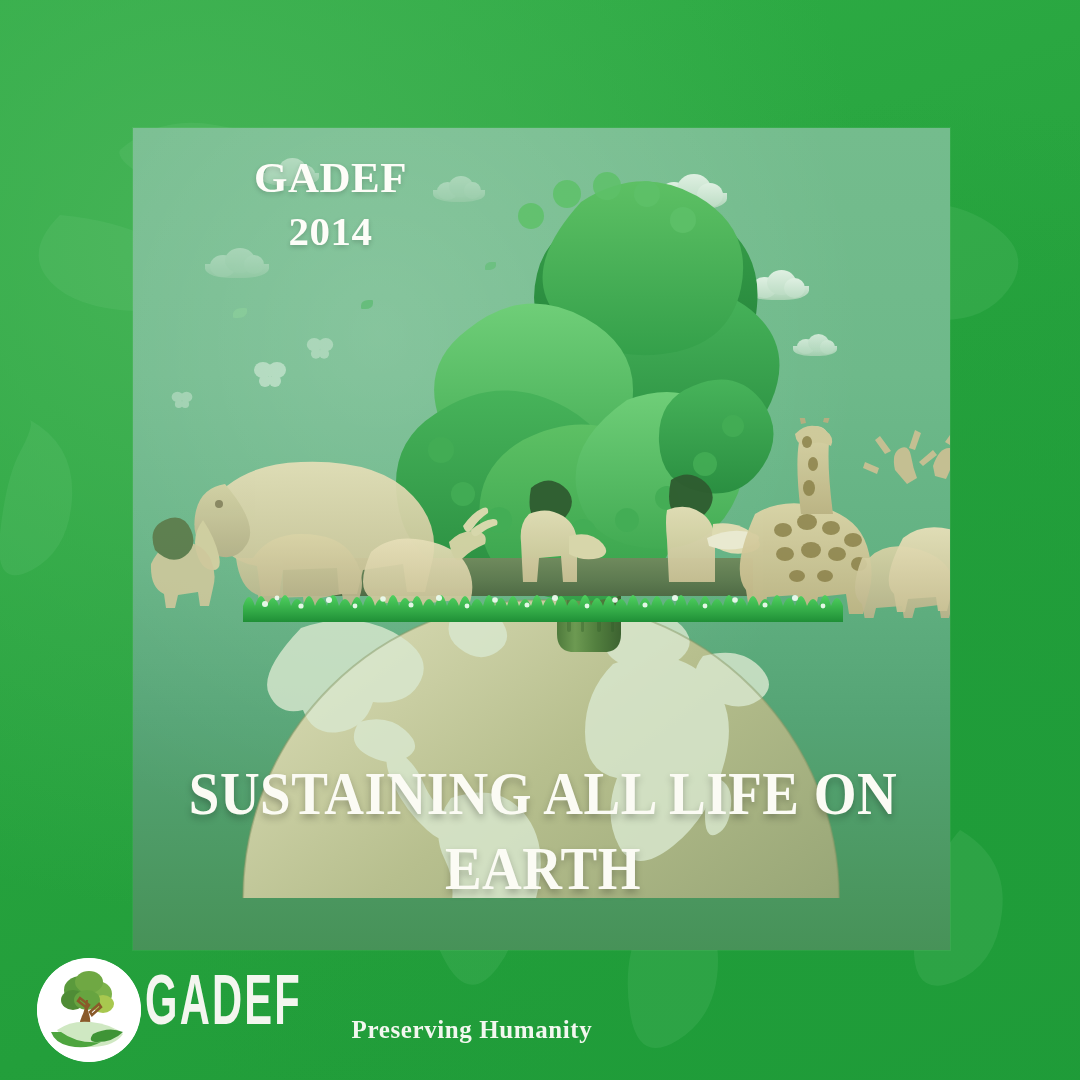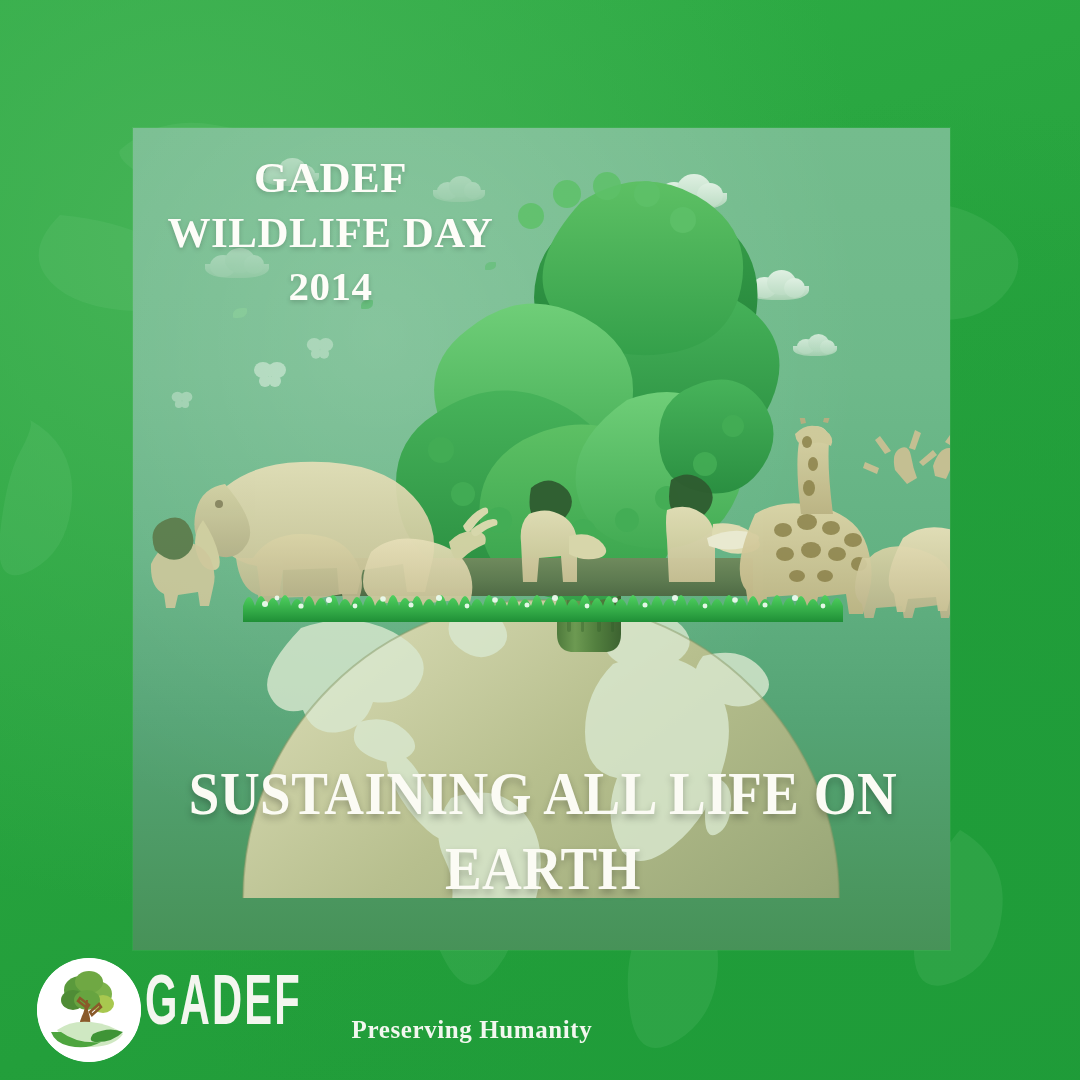--- a/index.html
+++ b/index.html
@@ -477,21 +477,20 @@
         <g>
           <clipPath id="domeClip">
               <path d="M2 2 L598 2 A298 298 0 0 1 2 2 Z"></path>
             </clipPath>
         </g>
       </svg>
     </div>
 
     <div class="headline">
       <span class="ln">GADEF</span>
-      <span class="ln">WILDLIFE DAY</span>
       <span class="ln yr">2014</span>
     </div>
 
     <div class="slogan">
       <span class="ln">SUSTAINING ALL LIFE ON</span>
       <span class="ln">EARTH</span>
     </div>
   </div>
 
   <div class="footer">

